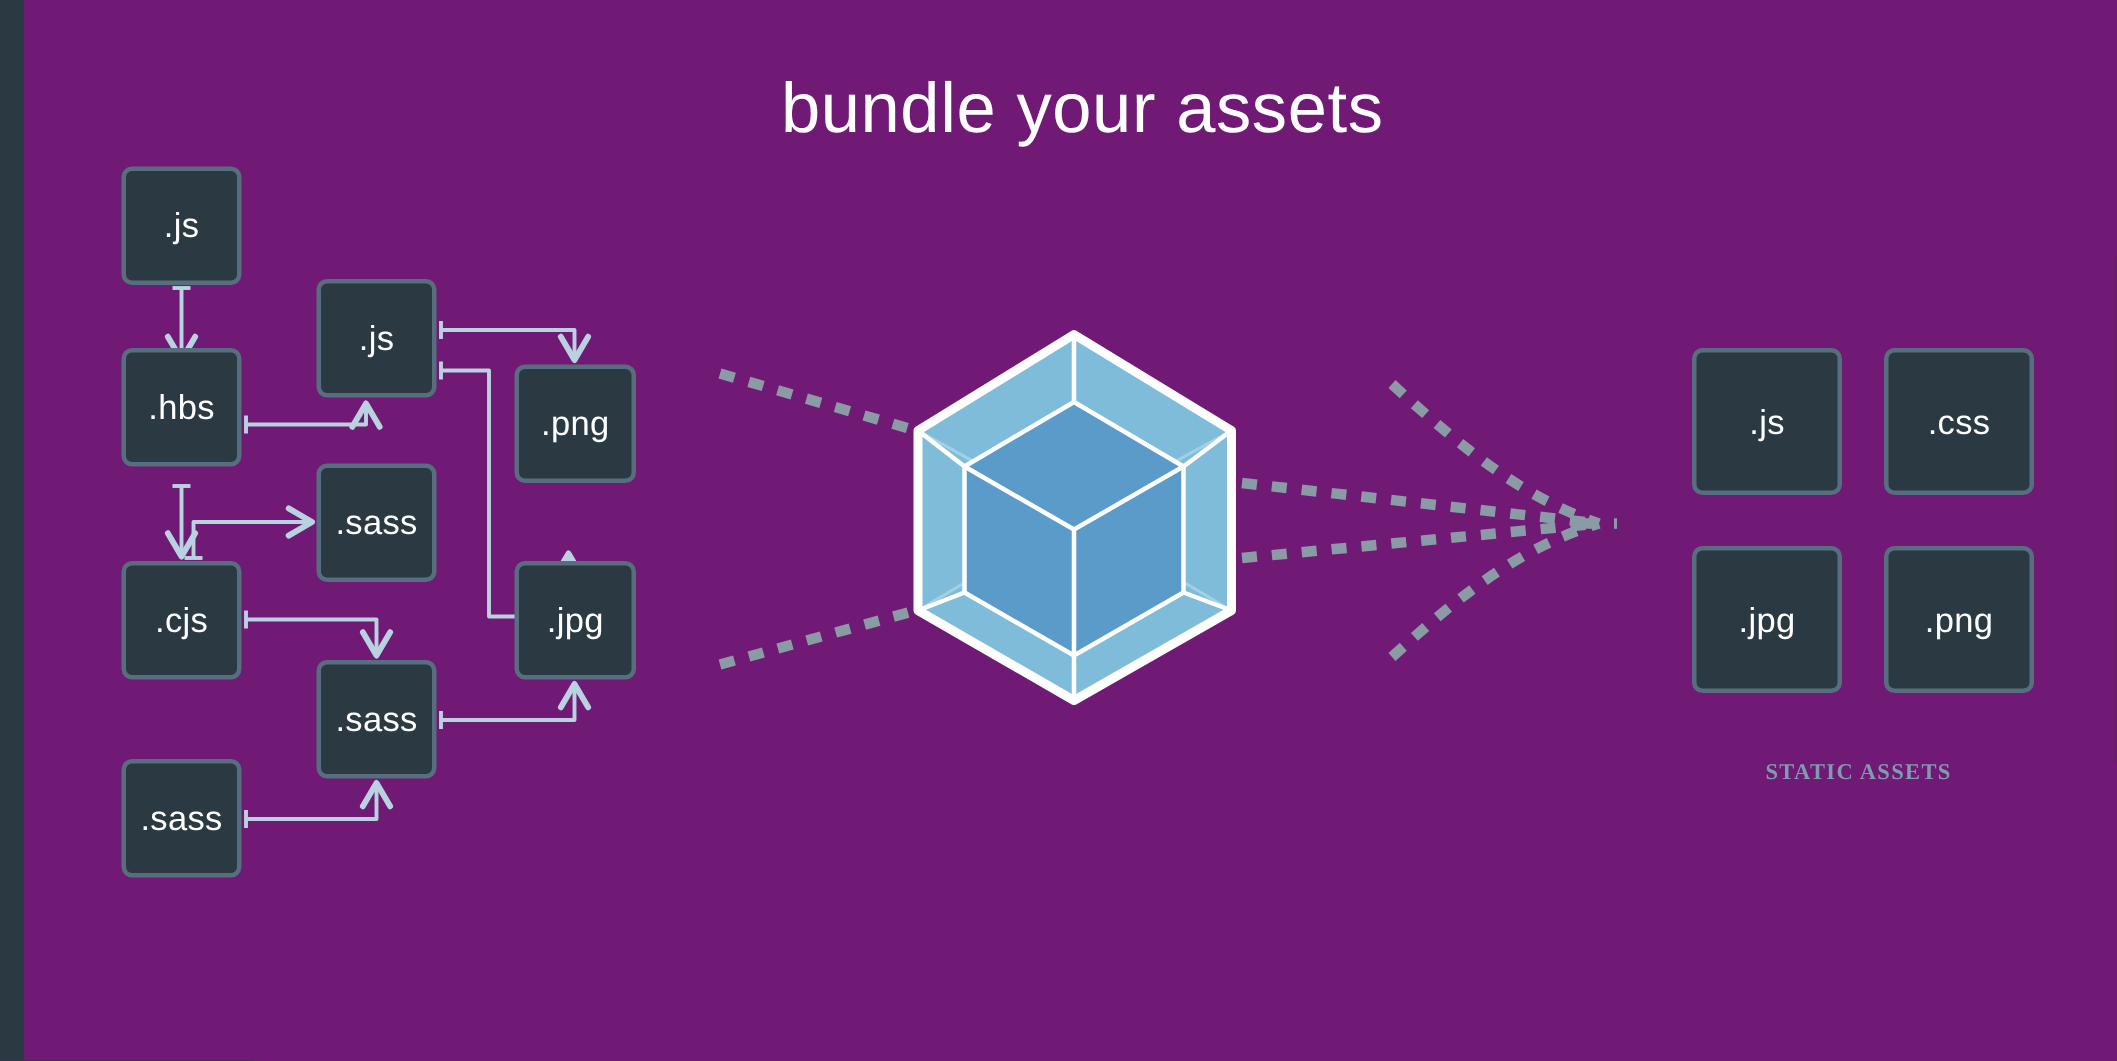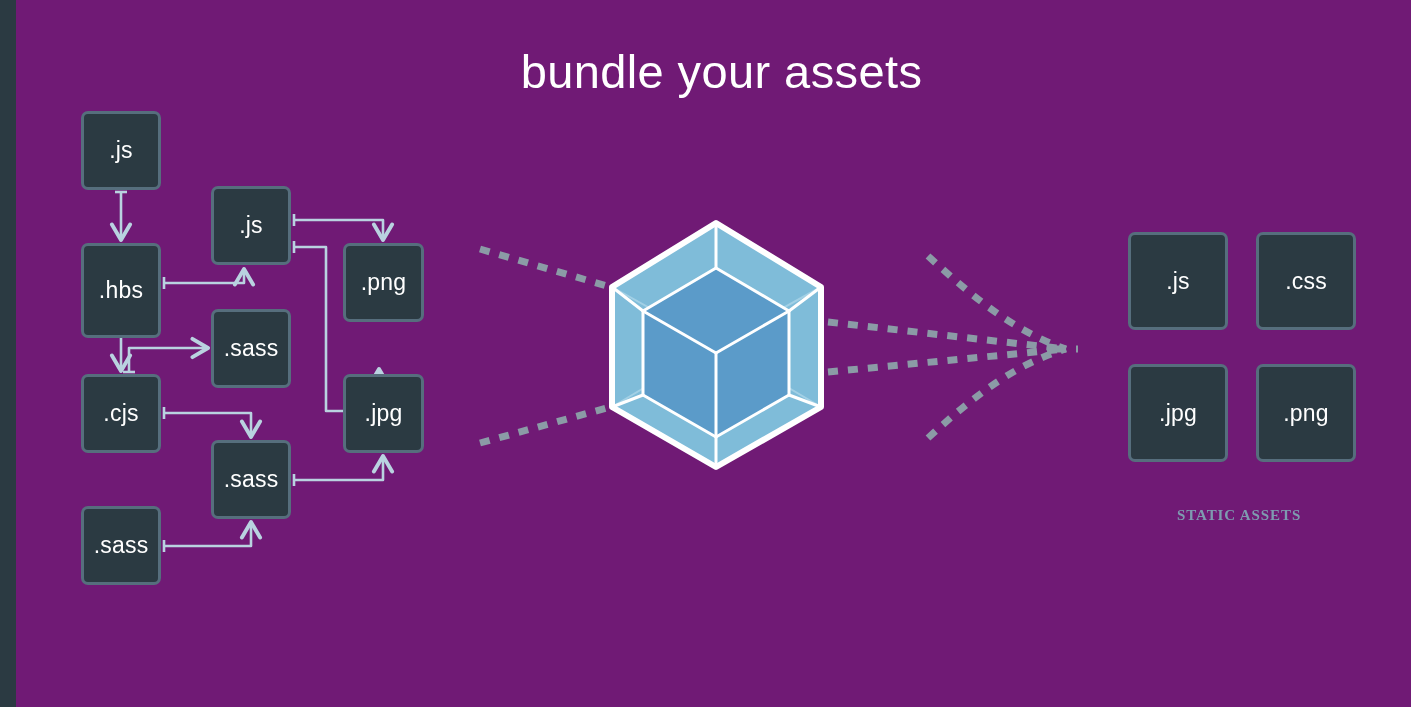--- a/index.html
+++ b/index.html
@@ -148,21 +148,21 @@
     </g>
   </svg>
 
   <div id="modules">
       <div class="fbox" style="left: 65px; top: 111px; width: 80px; height: 79px; border-color: rgb(86, 110, 125); color: rgb(255, 255, 255); background: rgb(43, 58, 66);">
         <span>.js</span>
       </div>
       <div class="fbox" style="left: 195px; top: 186px; width: 80px; height: 79px; border-color: rgb(86, 110, 125); color: rgb(255, 255, 255); background: rgb(43, 58, 66);">
         <span>.js</span>
       </div>
-      <div class="fbox" style="left: 65px; top: 243px; width: 80px; height: 95px; border-color: rgb(86, 110, 125); color: rgb(255, 255, 255); background: rgb(43, 58, 66); align-items: center;">
+      <div class="fbox" style="left: 65px; top: 232px; width: 80px; height: 79px; border-color: rgb(86, 110, 125); color: rgb(255, 255, 255); background: rgb(43, 58, 66); align-items: center;">
         <span>.hbs</span>
       </div>
       <div class="fbox" style="left: 327px; top: 243px; width: 81px; height: 79px; border-color: rgb(86, 110, 125); color: rgb(255, 255, 255); background: rgb(43, 58, 66);">
         <span>.png</span>
       </div>
       <div class="fbox" style="left: 195px; top: 309px; width: 80px; height: 79px; border-color: rgb(86, 110, 125); color: rgb(255, 255, 255); background: rgb(43, 58, 66);">
         <span>.sass</span>
       </div>
       <div class="fbox" style="left: 65px; top: 374px; width: 80px; height: 79px; border-color: rgb(86, 110, 125); color: rgb(255, 255, 255); background: rgb(43, 58, 66); justify-content: center;">
         <span>.cjs</span>

